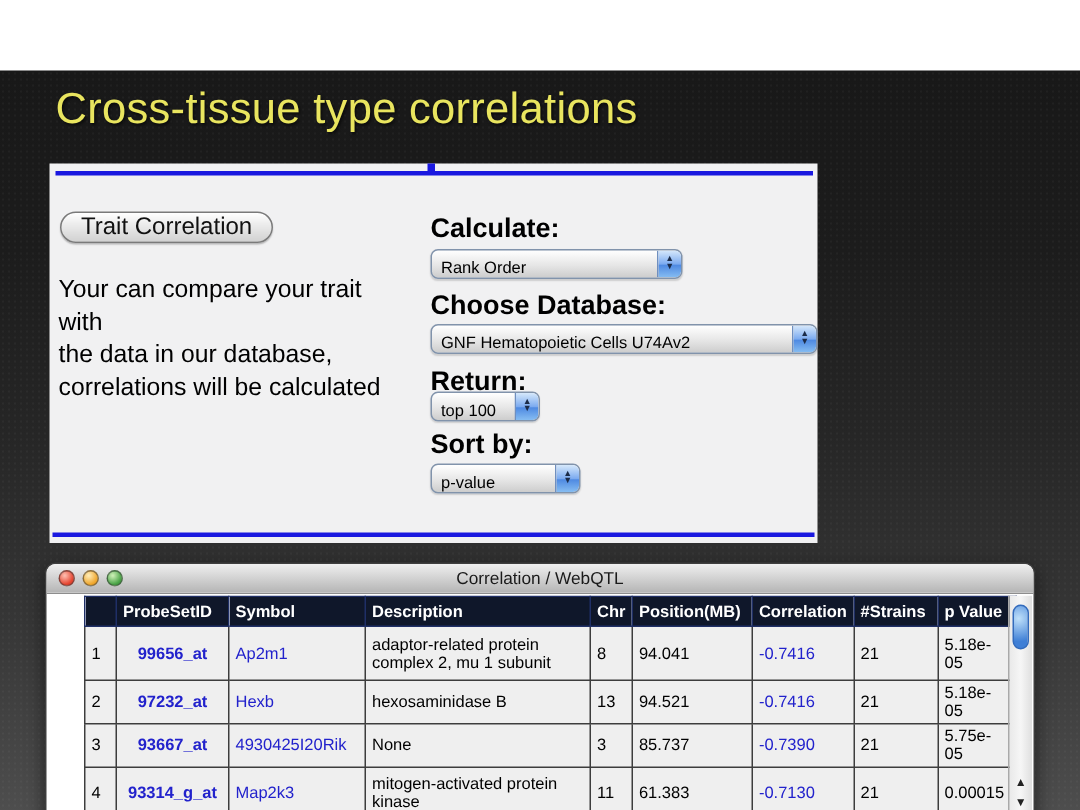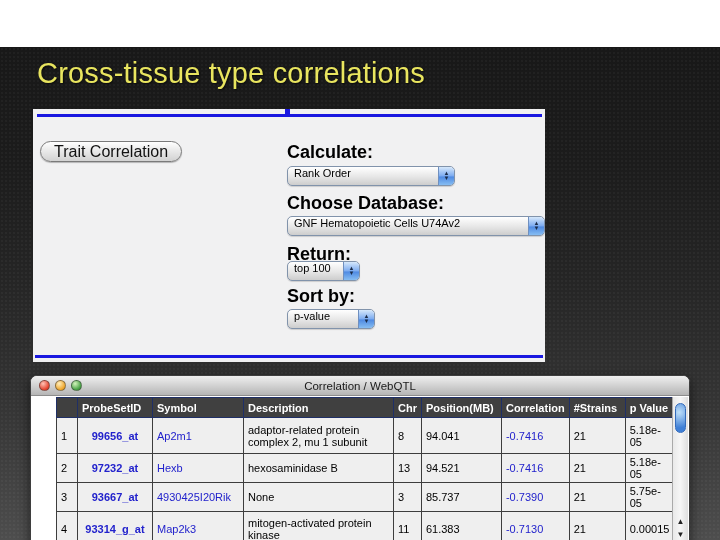--- a/index.html
+++ b/index.html
@@ -39,21 +39,21 @@
     box-shadow:0 1px 1px rgba(0,0,0,0.25); cursor:default;
   }
 
   .desc { position:absolute; left:6px; top:74px; font-size:16.5px; line-height:21.5px; color:#000; }
 
   .field-label { position:absolute; left:254px; font-size:18px; font-weight:bold; color:#000; }
   .aqua-select {
     position:absolute; left:254px; height:20px;
     border:1px solid #8193ab; border-radius:5px;
     background:linear-gradient(#ffffff,#e6e6e6 55%,#cdcdcd);
-    display:flex; align-items:flex-start; overflow:hidden;
+    display:flex; align-items:flex-end; overflow:hidden;
     box-shadow:0 1px 1px rgba(0,0,0,0.15);
   }
   .aqua-select .val { flex:1; font-size:11px; color:#000; padding:0 6px; white-space:nowrap; overflow:hidden; }
   .stepper {
     width:16px; height:100%; border-left:1px solid #6f8fbf; border-radius:0 4px 4px 0;
     background:linear-gradient(#d6e8fb,#7cabf0 50%,#4f8ae2 55%,#86bdf2);
     display:flex; flex-direction:column; align-items:center; justify-content:center;
   }
   .stepper span { font-size:6px; line-height:5px; color:#1c2c48; }
 
@@ -73,21 +73,21 @@
   .light { width:11px; height:11px; border-radius:50%; border:1px solid rgba(60,60,60,0.55); }
   .light-red    { background:radial-gradient(circle at 35% 30%, #ffc2b5, #e4412c 70%); }
   .light-yellow { background:radial-gradient(circle at 35% 30%, #ffeebb, #efa52a 70%); }
   .light-green  { background:radial-gradient(circle at 35% 30%, #d2f3bb, #46a143 70%); }
 
   .win-content { position:absolute; top:21px; left:1px; right:1px; bottom:30px; background:#fff; overflow:hidden; }
 
   table.results { position:absolute; left:24px; top:0; border-collapse:collapse; table-layout:fixed; }
   table.results th, table.results td { border:1px solid #3d3d3d; font-size:11px; vertical-align:middle; }
   table.results th {
-    background:#404040; color:#fff; font-weight:bold; text-align:left;
+    background:#0f172a; color:#fff; font-weight:bold; text-align:left;
     padding:2px 4px; border-color:#1f2f66; white-space:nowrap; overflow:hidden;
   }
   table.results td { background:#efefef; color:#000; padding:2px 4px; }
   td.c-num { text-align:left; }
   td.c-probe { text-align:center; font-weight:bold; }
   .lnk { color:#2222cc; text-decoration:none; }
 
   .vscroll {
     position:absolute; top:0; right:0; width:16px; bottom:0;
     background:linear-gradient(90deg,#e9e9e9,#f6f6f6 50%,#dfdfdf); border-left:1px solid #a9a9a9;
@@ -128,20 +128,26 @@
 
   <h1 class="slide-title">Cross-tissue type correlations</h1>
 
   <div class="form-panel">
     <div class="rule rule-top">
       <span class="tick"></span>
     </div>
 
     <button class="mac-button">Trait Correlation</button>
 
+    <div class="desc">
+      <div>Your can compare your trait</div>
+      <div>with</div>
+      <div>the data in our database,</div>
+      <div>correlations will be calculated</div>
+    </div>
 
     <div class="field-label" style="top:33px;">Calculate:</div>
     <div class="aqua-select" style="top:57px; width:168px;">
       <span class="val">Rank Order</span>
       <span class="stepper">
           <span>▲</span>
           <span>▼</span>
         </span>
     </div>
 
@@ -157,21 +163,21 @@
     <div class="field-label" style="top:135px;">Return:</div>
     <div class="aqua-select" style="top:152px; width:73px;">
       <span class="val">top 100</span>
       <span class="stepper">
           <span>▲</span>
           <span>▼</span>
         </span>
     </div>
 
     <div class="field-label" style="top:177px;">Sort by:</div>
-    <div class="aqua-select" style="top:200px; width:88px;">
+    <div class="aqua-select" style="top:200px; width:100px;">
       <span class="val">p-value</span>
       <span class="stepper">
           <span>▲</span>
           <span>▼</span>
         </span>
     </div>
 
     <div class="rule rule-bottom"></div>
   </div>
 

